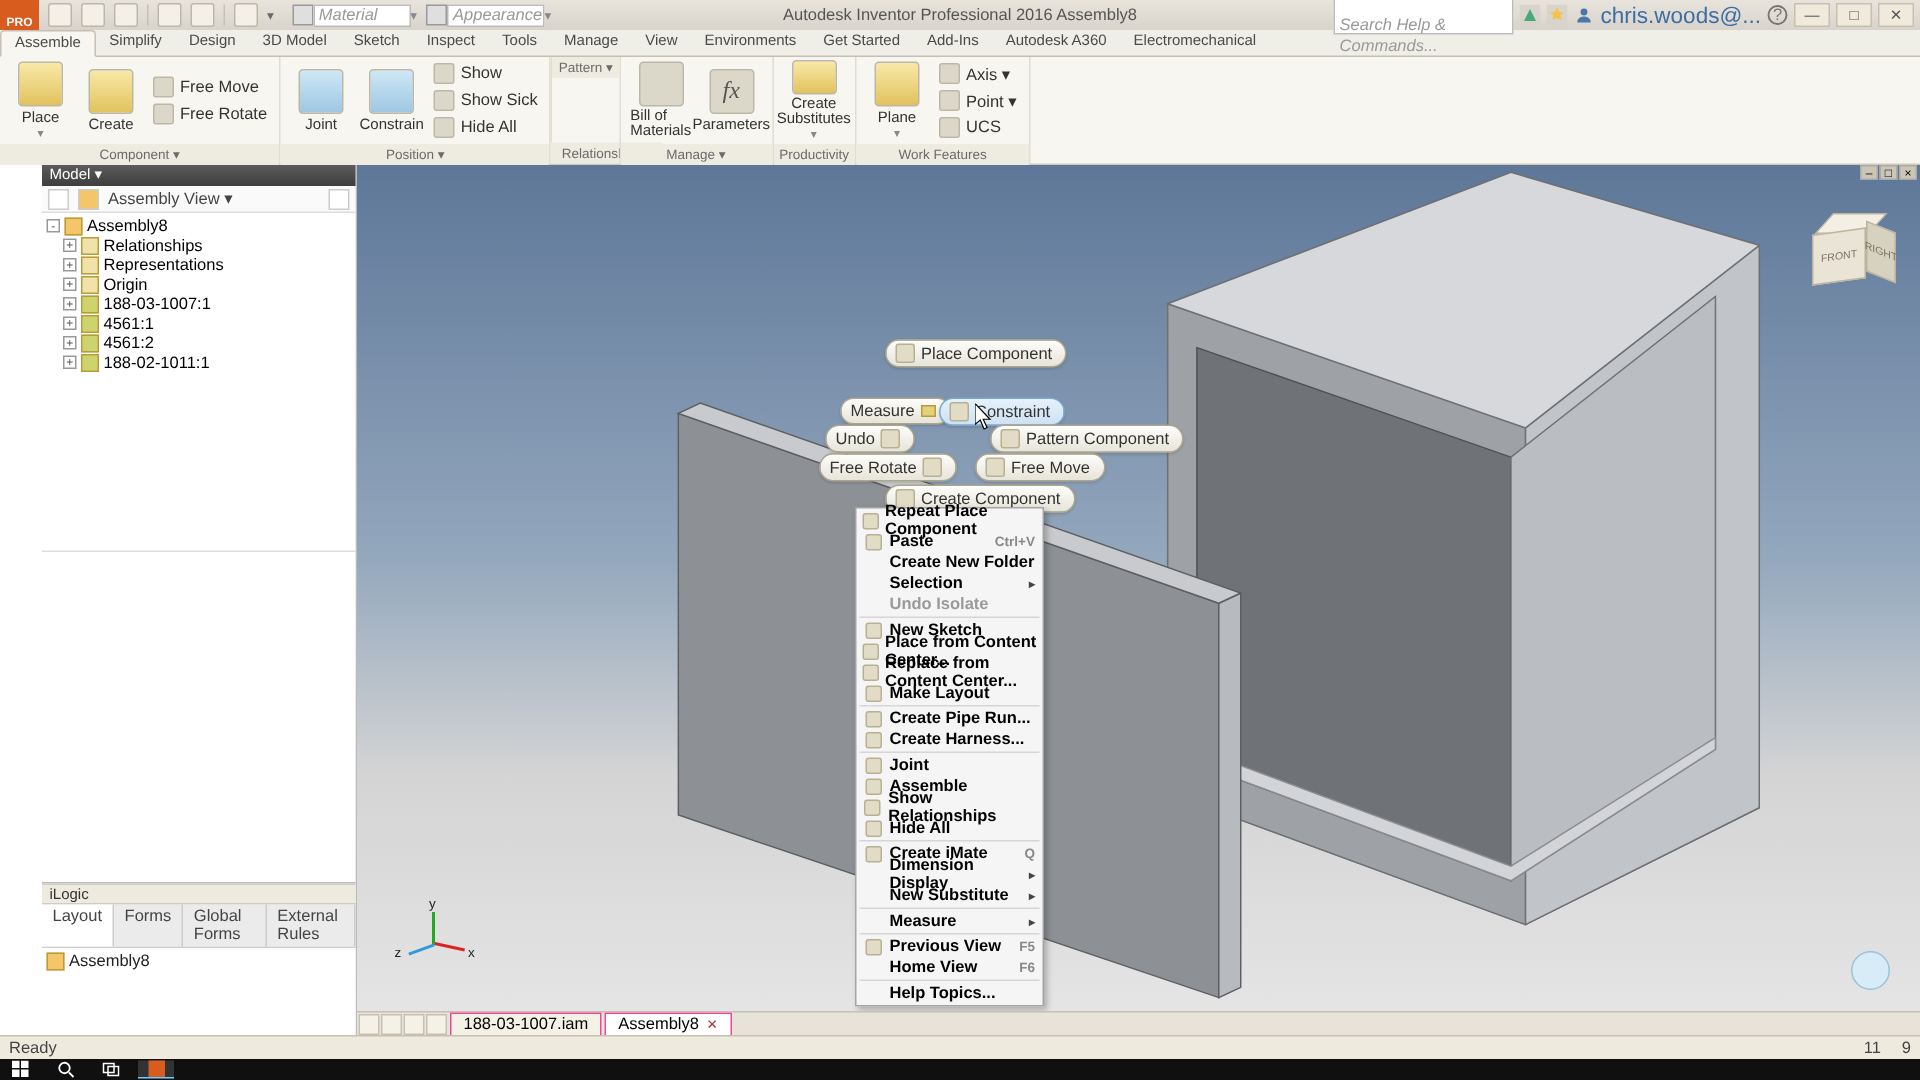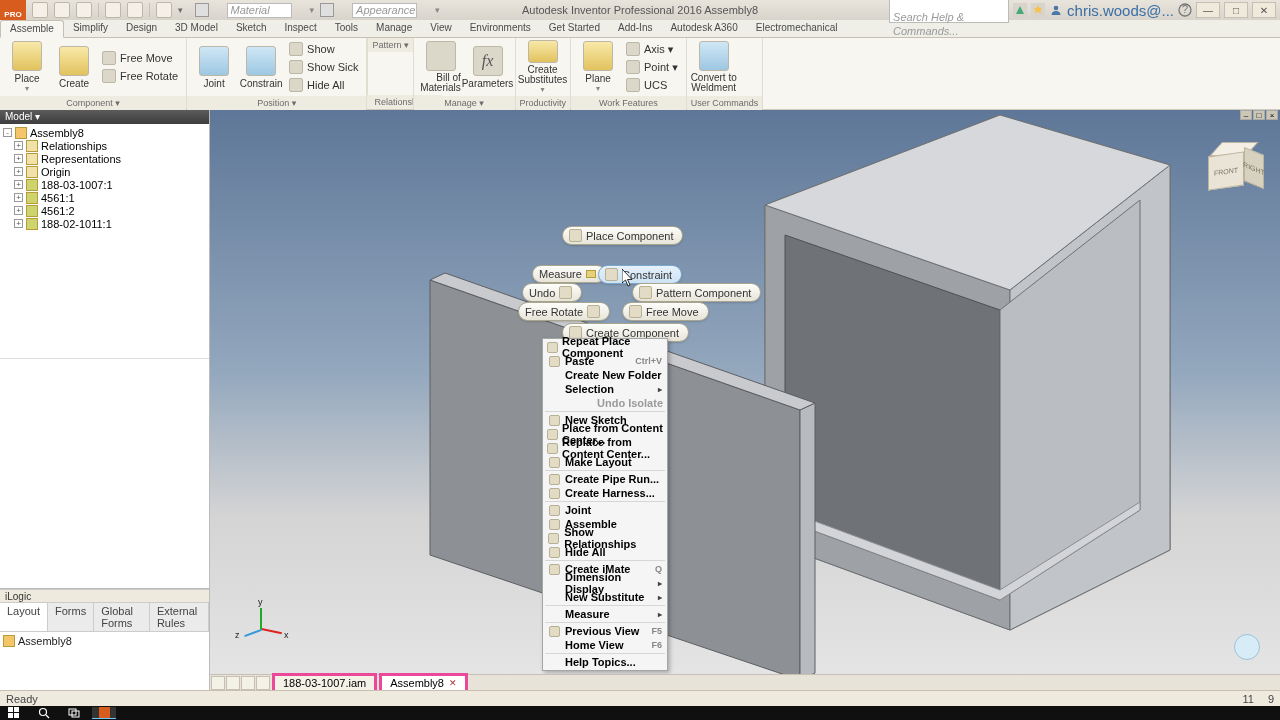--- a/index.html
+++ b/index.html
@@ -5,21 +5,21 @@
 * { box-sizing: border-box; margin: 0; padding: 0; font-family: "Segoe UI", Tahoma, sans-serif; font-size: 11px; }
 html, body { width: 1280px; height: 720px; overflow: hidden; background: #fff; }
 
 
 .titlebar { height: 20px; background: linear-gradient(#e8e4dc,#d8d4cc); display: flex; align-items: center; position: relative; }
 .titlebar .pro { width: 26px; height: 20px; background: #d85c1e; color: #fff; font-size: 8px; display: flex; align-items: flex-end; justify-content: center; padding-bottom: 1px; font-weight: bold; }
 .titlebar .qat { display: flex; align-items: center; gap: 6px; padding: 0 6px; }
 .titlebar .qat .qat-ico { width: 16px; height: 16px; background: #f4f0e8; border: 1px solid #bdb7a8; border-radius: 2px; }
 .titlebar .qat .sep { width: 1px; height: 14px; background: #c7c0b2; }
 .titlebar .qat .dropdown { color: #6b6b6b; font-size: 9px; }
-.titlebar .matbox { display: flex; align-items: center; gap: 18px; margin-left: 6px; }
+.titlebar .matbox { display: flex; align-items: center; gap: 0; margin-left: 6px; }
 .titlebar .matbox .sw { width: 14px; height: 14px; background: #dfdfdf; border: 1px solid #999; }
 .titlebar .matbox .fld { width: 65px; height: 15px; background: #fff; border: 1px solid #bbb; padding: 0 3px; color: #999; font-style: italic; line-height: 13px; }
 .titlebar .center { position: absolute; left: 50%; transform: translateX(-50%); color: #555; font-size: 11px; }
 .titlebar .right { position: absolute; right: 0; display: flex; align-items: center; gap: 4px; padding-right: 4px; }
 .titlebar .search { width: 120px; height: 16px; background: #fff; border: 1px solid #bbb; padding: 12px 3px; color: #999; font-style: italic; line-height: 14px; }
 .titlebar .user { color: #3a6ea5; font-size: 15px; }
 .titlebar .winbtn { width: 24px; height: 16px; background: #efeadb; border: 1px solid #c7c0b2; display: flex; align-items: center; justify-content: center; color: #555; font-size: 10px; }
 .ticon { width: 14px; height: 14px; }
 
 
@@ -36,21 +36,21 @@
 .bigbtn .bicon { width: 30px; height: 30px; background: #dcd8c9; border: 1px solid #bdb7a8; border-radius: 3px; margin-bottom: 2px; }
 .bigbtn .icoA { background: linear-gradient(#f8e9a8,#e2c25e); }
 .bigbtn .icoB { background: linear-gradient(#cfe7f6,#9dc7e2); }
 .bigbtn span { font-size: 10px; color: #333; }
 .smallstack { display: flex; flex-direction: column; gap: 1px; }
 .smallbtn { display: flex; align-items: center; gap: 4px; height: 17px; padding: 0 3px; cursor: pointer; font-size: 10px; color: #333; }
 .smallbtn .sicon { width: 14px; height: 14px; background: #dcd8c9; border: 1px solid #bdb7a8; border-radius: 2px; }
 
 
 .workspace { position: absolute; top: 110px; bottom: 30px; left: 0; right: 0; display: flex; }
-.leftpanel { width: 210px; background: #f2f2f2; display: flex; flex-direction: column; border-right: 1px solid #bbb; }
+.leftpanel { width: 210px; background: #f2f2f2; display: flex; flex-direction: column; border-right: 1px solid #bbb; margin-left: 28px; }
 .panel-title { height: 14px; background: linear-gradient(#5b5b5b,#3e3e3e); color: #fff; font-size: 10px; padding: 0 5px; line-height: 14px; }
 .panel-toolbar { height: 18px; background: #fafafa; border-bottom: 1px solid #ddd; display: flex; align-items: center; gap: 6px; padding: 0 4px; font-size: 10px; color: #444; }
 .panel-toolbar .ptico { width: 14px; height: 14px; border: 1px solid #ccc; background: #fff; }
 .tree { flex: 1; background: #fff; overflow: auto; padding: 2px 0; }
 .treenode { display: flex; align-items: center; gap: 3px; height: 13px; padding: 0 3px; font-size: 10px; color: #000; cursor: default; }
 .treenode .expander { width: 9px; height: 9px; border: 1px solid #999; background: #fff; display: flex; align-items: center; justify-content: center; font-size: 8px; line-height: 7px; color: #555; }
 .treenode .nicon { width: 12px; height: 12px; background: #e8d27a; border: 1px solid #b99c3a; }
 .treenode .nicon.asm { background: #f5c56a; }
 .treenode .nicon.fold { background: #f0e2a8; }
 .treenode .nicon.prt { background: #cdd46d; }
@@ -92,35 +92,35 @@
 
 
 .pill { position: absolute; background: linear-gradient(#fdfdfb,#e7e4d8); border: 1px solid #aaa58e; border-radius: 10px; padding: 2px 9px 2px 6px; font-size: 10px; color: #333; display: flex; align-items: center; gap: 4px; cursor: pointer; box-shadow: 0 1px 2px rgba(0,0,0,0.15); white-space: nowrap; }
 .pill.hot { background: linear-gradient(#e6f1fb,#cde2f4); border-color: #7aa7cd; }
 .pill .pico { width: 13px; height: 13px; background: #e2dcc6; border: 1px solid #b7b093; border-radius: 2px; flex: none; }
 .pill .pchk { width: 10px; height: 8px; background: #e5d17c; border: 1px solid #b99c3a; flex: none; }
 
 
 .ctxmenu { position: absolute; left: 543px; top: 328px; width: 126px; background: #f5f5f5; border: 1px solid #a5a5a5; box-shadow: 2px 2px 4px rgba(0,0,0,0.25); padding: 1px 0; }
 .ctxmenu .mi { display: flex; align-items: center; height: 14px; padding: 0 4px; font-size: 10px; color: #000; cursor: pointer; position: relative; font-weight: bold; }
-.ctxmenu .mi.disabled { color: #9a9a9a; gap: 32px; }
+.ctxmenu .mi.disabled { color: #9a9a9a; }
 .ctxmenu .mi .mico { width: 14px; height: 12px; margin-right: 4px; display: flex; align-items: center; justify-content: center; }
 .ctxmenu .mi .mico .mg { width: 11px; height: 11px; background: #e2dcc6; border: 1px solid #b7b093; border-radius: 2px; }
 .ctxmenu .mi .sc { position: absolute; right: 5px; color: #888; font-size: 9px; }
 .ctxmenu .mi .arrow { position: absolute; right: 5px; color: #444; font-size: 8px; }
 .ctxmenu .sep { height: 1px; background: #d6d6d6; margin: 1px 2px; }
 
 
 .cursor { position: absolute; left: 622px; top: 260px; width: 12px; height: 18px; pointer-events: none; }
 .cursor svg { width: 12px; height: 18px; }
 
 
 .doctabs { position: absolute; bottom: 0; left: 0; right: 0; height: 16px; background: #e7e3d8; border-top: 1px solid #c7c0b2; display: flex; align-items: center; font-size: 10px; }
 .doctabs .dtbtn { width: 14px; height: 14px; border: 1px solid #c7c0b2; background: #f4f1e7; margin-left: 1px; cursor: pointer; }
-.doctabs .dtab { padding: 1px 8px; background: #f4f1e7; border: 3px solid #ec4899; margin-left: 2px; cursor: pointer; display: flex; align-items: center; gap: 5px; }
+.doctabs .dtab { padding: 1px 8px; background: #f4f1e7; border: 1px solid #ec4899; margin-left: 2px; cursor: pointer; display: flex; align-items: center; gap: 5px; }
 .doctabs .dtab.active { background: #fff; }
 .doctabs .dtab .dx { color: #a33; font-size: 9px; }
 
 
 .statusbar { position: absolute; bottom: 14px; left: 0; right: 0; height: 16px; background: #eeeade; border-top: 1px solid #c7c0b2; display: flex; align-items: center; padding: 0 6px; font-size: 10px; color: #444; }
 .statusbar .spacer { flex: 1; }
 
 
 .taskbar { position: absolute; bottom: 0; left: 0; right: 0; height: 14px; background: #101010; display: flex; align-items: center; padding: 0 2px; gap: 6px; }
 .taskbar .tb { width: 24px; height: 12px; display: flex; align-items: center; justify-content: center; }
@@ -252,21 +252,21 @@
     <div class="body"></div>
     <div class="label" style="min-width:75px">Relationships ▾</div>
   </div>
   <div class="ribgrp">
     <div class="label">Pattern ▾</div>
   </div>
   <div class="ribgrp">
     <div class="body">
       <div class="bigbtn">
           <div class="bicon"></div>
-          <span style="white-space:pre;text-align:right;line-height:10px">Bill of
+          <span style="white-space:pre;text-align:left;line-height:10px">Bill of
 Materials</span>
         </div>
       <div class="bigbtn">
           <div class="bicon" style="font-style:italic;font-family:serif;display:flex;align-items:center;justify-content:center;font-size:16px;color:#555">fx</div>
           <span>Parameters</span>
         </div>
     </div>
     <div class="label">Manage ▾</div>
   </div>
   <div class="ribgrp">
@@ -297,35 +297,31 @@
             <span>Point ▾</span>
           </div>
         <div class="smallbtn">
             <div class="sicon"></div>
             <span>UCS</span>
           </div>
       </div>
     </div>
     <div class="label">Work Features</div>
   </div>
-  <div class="ribgrp">
-    <div class="body">
-      <div class="bigbtn">
-          <div class="bicon icoB"></div>
-          <span style="white-space:pre;text-align:center;line-height:10px">Convert to
-Weldment</span>
-        </div>
-    </div>
-    <div class="label">User Commands</div>
-  </div>
 </div>
 
 <div class="workspace">
   <div class="leftpanel">
     <div class="panel-title">Model ▾</div>
+    <div class="panel-toolbar">
+      <div class="ptico"></div>
+      <div class="ptico" style="background:#f5c56a"></div>
+      <span>Assembly View  ▾</span>
+      <div class="ptico" style="margin-left:auto"></div>
+    </div>
     <div class="tree" id="tree">
         <div class="treenode">
           <div class="expander">-</div>
           <div class="nicon asm"></div>
           <span>Assembly8</span>
         </div>
         <div class="treenode child">
           <div class="expander">+</div>
           <div class="nicon fold"></div>
           <span>Relationships</span>

